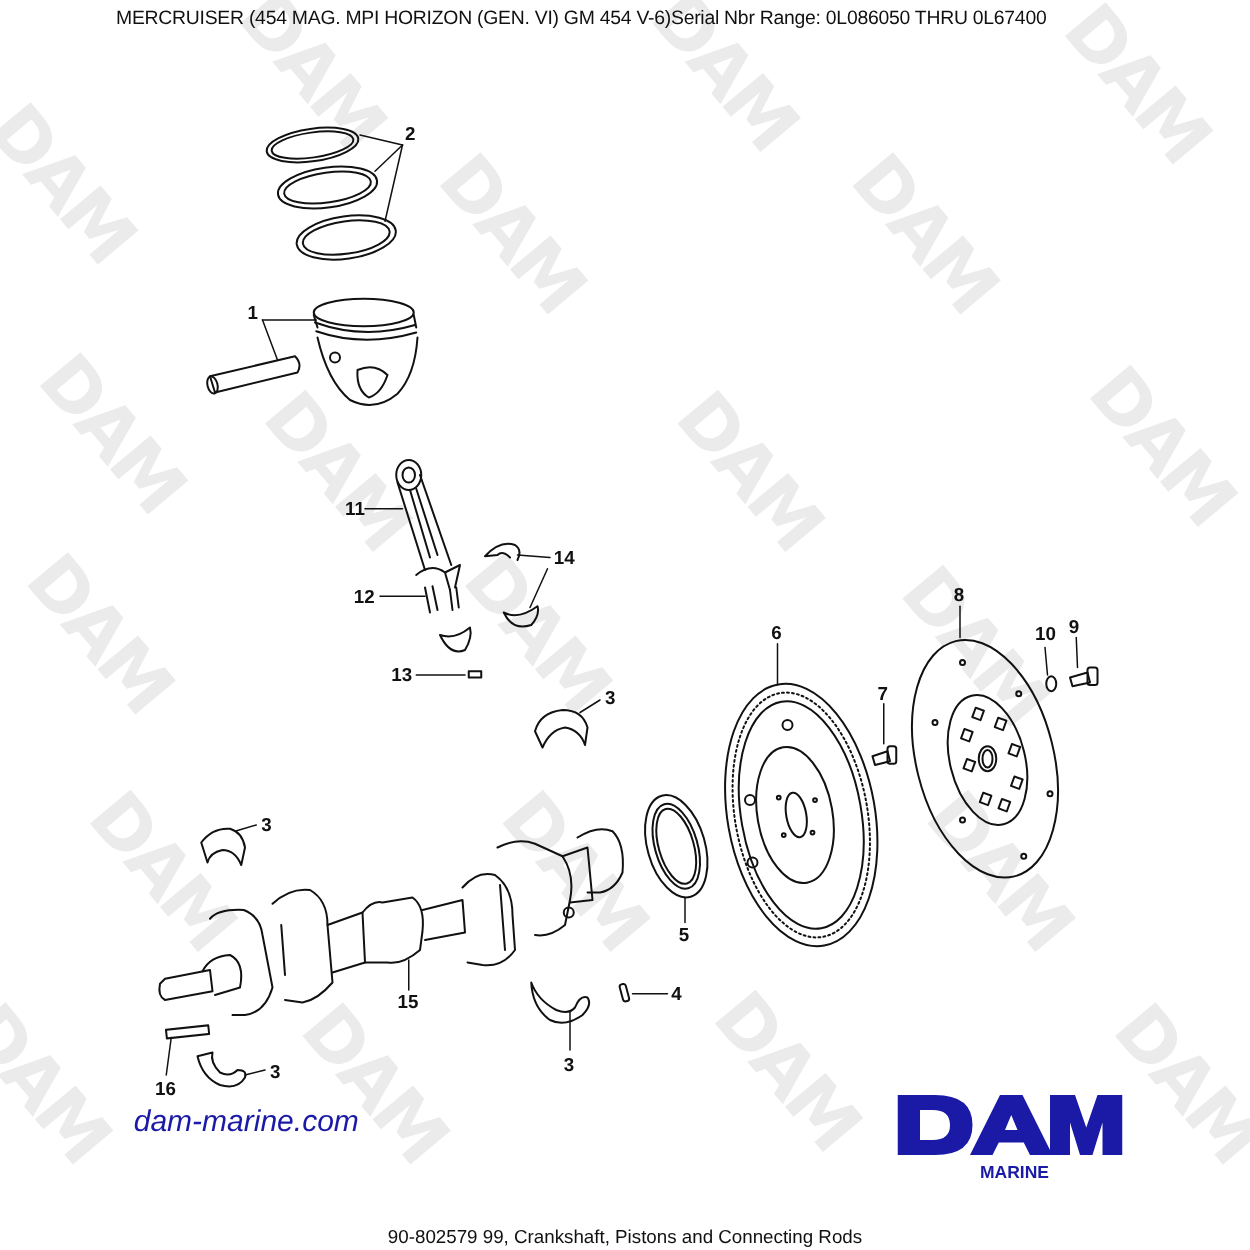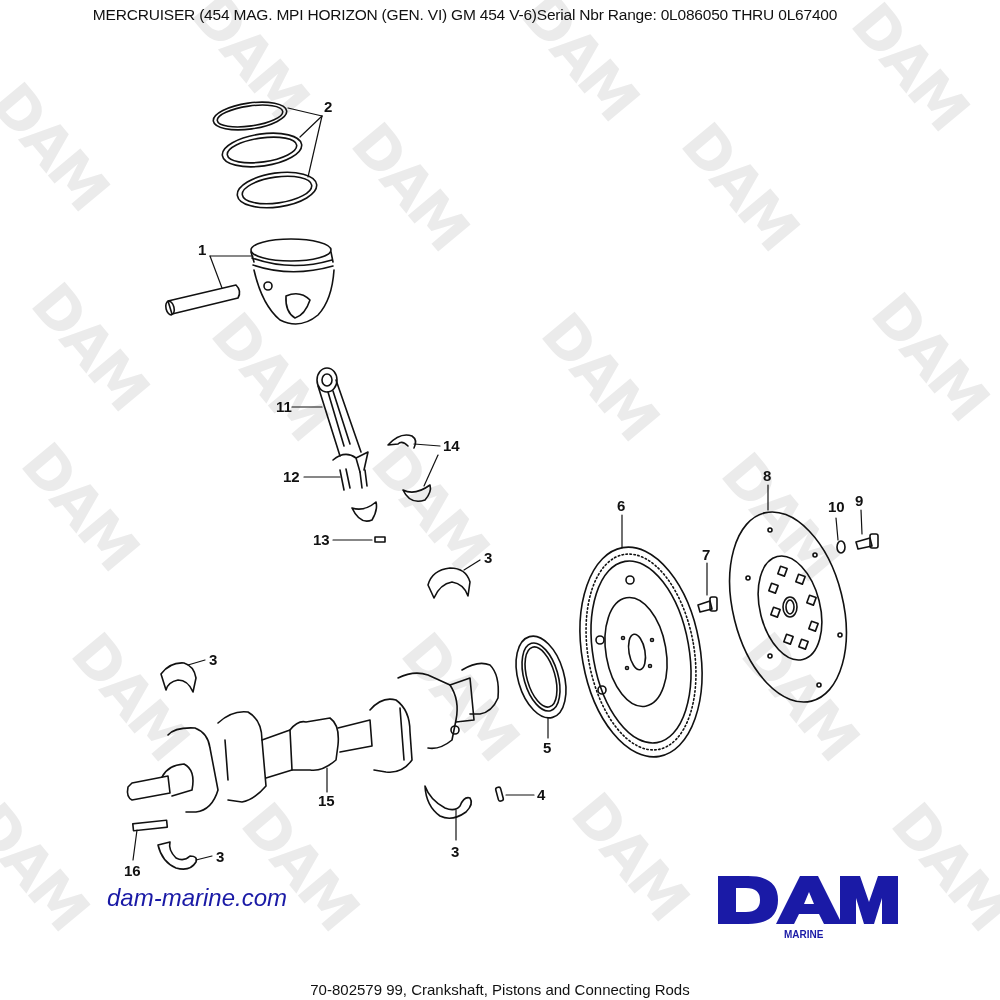--- a/index.html
+++ b/index.html
@@ -6,21 +6,21 @@
   body { width:1000px; height:1000px; position:relative; overflow:hidden; font-family:"Liberation Sans", sans-serif; }
   .title { position:absolute; top:6px; left:0; width:1000px; text-align:center; font-size:15.5px; color:#111; white-space:nowrap; letter-spacing:-0.2px; }
   .title span { display:inline-block; margin-left:-70px; }
   .footer { position:absolute; top:981px; left:0; width:1000px; text-align:center; font-size:15px; color:#111; }
   .wm-layer { position:absolute; left:0; top:0; width:1000px; height:1000px; pointer-events:none; }
   .wm { position:absolute; font-family:"DejaVu Sans", sans-serif; font-weight:900; font-size:58px; color:#ebebeb; transform:rotate(50deg); transform-origin:left top; letter-spacing:-3px; }
   svg.diagram { position:absolute; left:0; top:0; }
   .lbl { font-family:"Liberation Sans", sans-serif; font-size:15px; font-weight:bold; fill:#111; }
   .site { position:absolute; left:107px; top:884px; font-size:24px; color:#1a1aa6;font-style:italic; }
   .logo { position:absolute; left:718px; top:874px; width:180px; height:52px; }
-  .logo-text { position:absolute; left:784px; top:929px; font-size:10px; font-weight:bold; color:#1a1aa6; }
+  .logo-text { position:absolute; left:784px; top:929px; font-size:14px; font-weight:bold; color:#1a1aa6; }
 </style>
 </head>
 <body>
 
 <div class="wm-layer">
   <div class="wm" style="left:30px;top:70px">DAM</div>
   <div class="wm" style="left:230px;top:-20px">DAM</div>
   <div class="wm" style="left:560px;top:-20px">DAM</div>
   <div class="wm" style="left:890px;top:-10px">DAM</div>
   <div class="wm" style="left:390px;top:110px">DAM</div>
@@ -229,13 +229,13 @@
 
 <svg class="logo" viewBox="0 0 180 52">
   <g fill="#1a1aa6">
     <path d="M0 2 H30 Q60 2 60 26 Q60 50 30 50 H0 Z M18 14 V38 H28 Q42 38 42 26 Q42 14 28 14 Z" fill-rule="evenodd"></path>
     <path d="M58 50 L82 2 H100 L124 50 H106 L101 40 H81 L76 50 Z M86 30 H96 L91 18 Z" fill-rule="evenodd"></path>
     <path d="M122 50 V2 H142 L151 28 L160 2 H180 V50 H164 V24 L156 50 H146 L138 24 V50 Z"></path>
   </g>
 </svg>
 <div class="logo-text">MARINE</div>
 
-<div class="footer">70-802579 99, Crankshaft, Pistons and Connecting Rods</div>
+<div class="footer">90-802579 99, Crankshaft, Pistons and Connecting Rods</div>
 
 </body></html>

